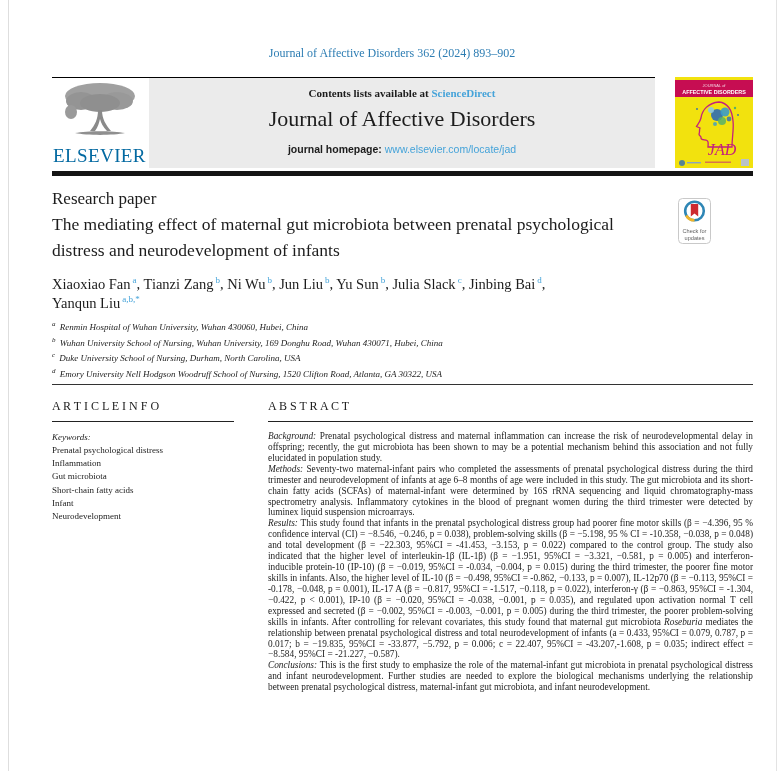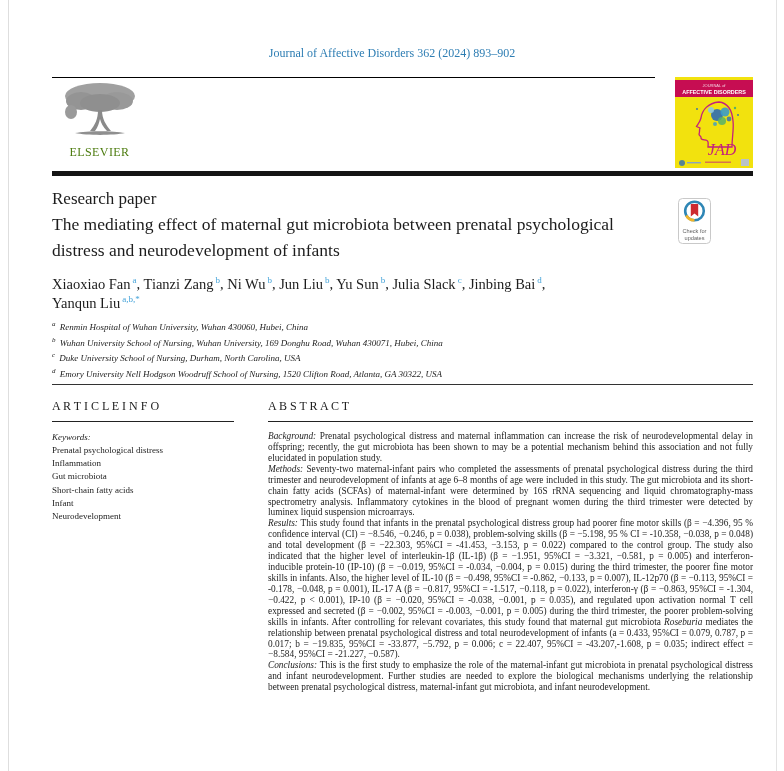--- a/index.html
+++ b/index.html
@@ -7,21 +7,21 @@
         font-family:"Liberation Serif","DejaVu Serif",serif;color:#1c1c1c;}
   .page-edge-left{position:absolute;left:8px;top:0;width:1px;height:771px;background:#dedede;}
   .page-edge-right{position:absolute;left:776px;top:0;width:1px;height:771px;background:#e3e3e3;}
 
   .citation{position:absolute;top:46px;left:0;width:100%;text-align:center;
             font-size:12px;color:#2d7db3;}
 
   .header-wrap{position:absolute;top:77px;left:52px;width:701px;height:91px;}
   .header-topline{position:absolute;top:0;left:0;width:603px;height:1px;background:#000;}
   .elsevier{position:absolute;top:3px;left:0;width:95px;height:88px;text-align:center;}
-  .els-text{font-size:12px;color:#4d7c0f;letter-spacing:.4px;margin-top:-1px;font-family:Liberation Serif, serif;}
+  .els-text{font-size:19px;color:#0369a1;letter-spacing:.4px;margin-top:-1px;font-family:Liberation Serif, serif;}
   .banner{position:absolute;top:1px;left:97px;width:506px;height:90px;background:#ebebeb;text-align:center;}
   .contents-line{margin-top:9px;font-size:11px;font-weight:bold;}
   .contents-line .lnk{color:#45a3d9;font-weight:bold;text-decoration:none;cursor:pointer;}
   .journal-title{font-size:22px;margin-top:7px;}
   .homepage-line{margin-top:11px;font-family:"Liberation Sans","DejaVu Sans",sans-serif;
                  font-size:10.5px;font-weight:bold;}
   .homepage-line .lnk{color:#45a3d9;font-weight:normal;text-decoration:none;cursor:pointer;}
   .cover{position:absolute;top:0;left:623px;width:78px;height:91px;cursor:pointer;text-align:center;}
 
   .thick-bar{position:absolute;top:171px;left:52px;width:701px;height:5px;background:#141414;}
@@ -65,20 +65,25 @@
         <ellipse cx="24" cy="21" rx="15" ry="9" fill="#949494"></ellipse>
         <ellipse cx="60" cy="21" rx="16" ry="9" fill="#999999"></ellipse>
         <ellipse cx="43" cy="23" rx="20" ry="9" fill="#8f8f8f"></ellipse>
         <ellipse cx="14" cy="32" rx="6" ry="7" fill="#9a9a9a"></ellipse>
         <path d="M41,30 C41,39 38,45 33,51 L38,51 C41,47 42,43 43,39 C44,43 46,47 50,51 L54,51 C49,45 45,39 45,30 Z" fill="#8a8a8a"></path>
         <path d="M18,53 C30,50.5 56,50.5 68,53 C56,55.5 30,55.5 18,53 Z" fill="#8f8f8f"></path>
       </svg>
       <div class="els-text">ELSEVIER</div>
     </div>
 
+    <div class="banner">
+      <div class="contents-line"><span>Contents lists available at </span><span class="lnk">ScienceDirect</span></div>
+      <div class="journal-title">Journal of Affective Disorders</div>
+      <div class="homepage-line"><span>journal homepage: </span><span class="lnk">www.elsevier.com/locate/jad</span></div>
+    </div>
 
     <div class="cover">
       <svg width="78" height="91" viewBox="0 0 78 91">
         <rect x="0" y="0" width="78" height="91" fill="#f2e20e"></rect>
         <rect x="0" y="3" width="78" height="17" fill="#c60d52"></rect>
         <text x="39" y="9.5" font-size="4" fill="#f3cede" text-anchor="middle" font-family="Liberation Sans, sans-serif">JOURNAL of</text>
         <text x="39" y="16.5" font-size="5.4" font-weight="bold" fill="#ffffff" text-anchor="middle" font-family="Liberation Sans, sans-serif">AFFECTIVE DISORDERS</text>
         <path d="M44,25 C33,26 27,33 26,41 C25,45 23,47 21.5,49.5 L25,51 C24,53.5 25,55 24,57 C23.8,59 27,59 26,61 C26,63.5 30,62.5 32,63.5 C34,64.5 33,67 33,70 L57,70 C57,60 59,52 58,44 C57,32 53,26 44,25 Z" fill="none" stroke="#c4217c" stroke-width="1.3"></path>
         <circle cx="42" cy="38" r="6" fill="#2f6db5" opacity="0.9"></circle>
         <circle cx="50" cy="35" r="4.5" fill="#3b9bc9" opacity="0.9"></circle>

